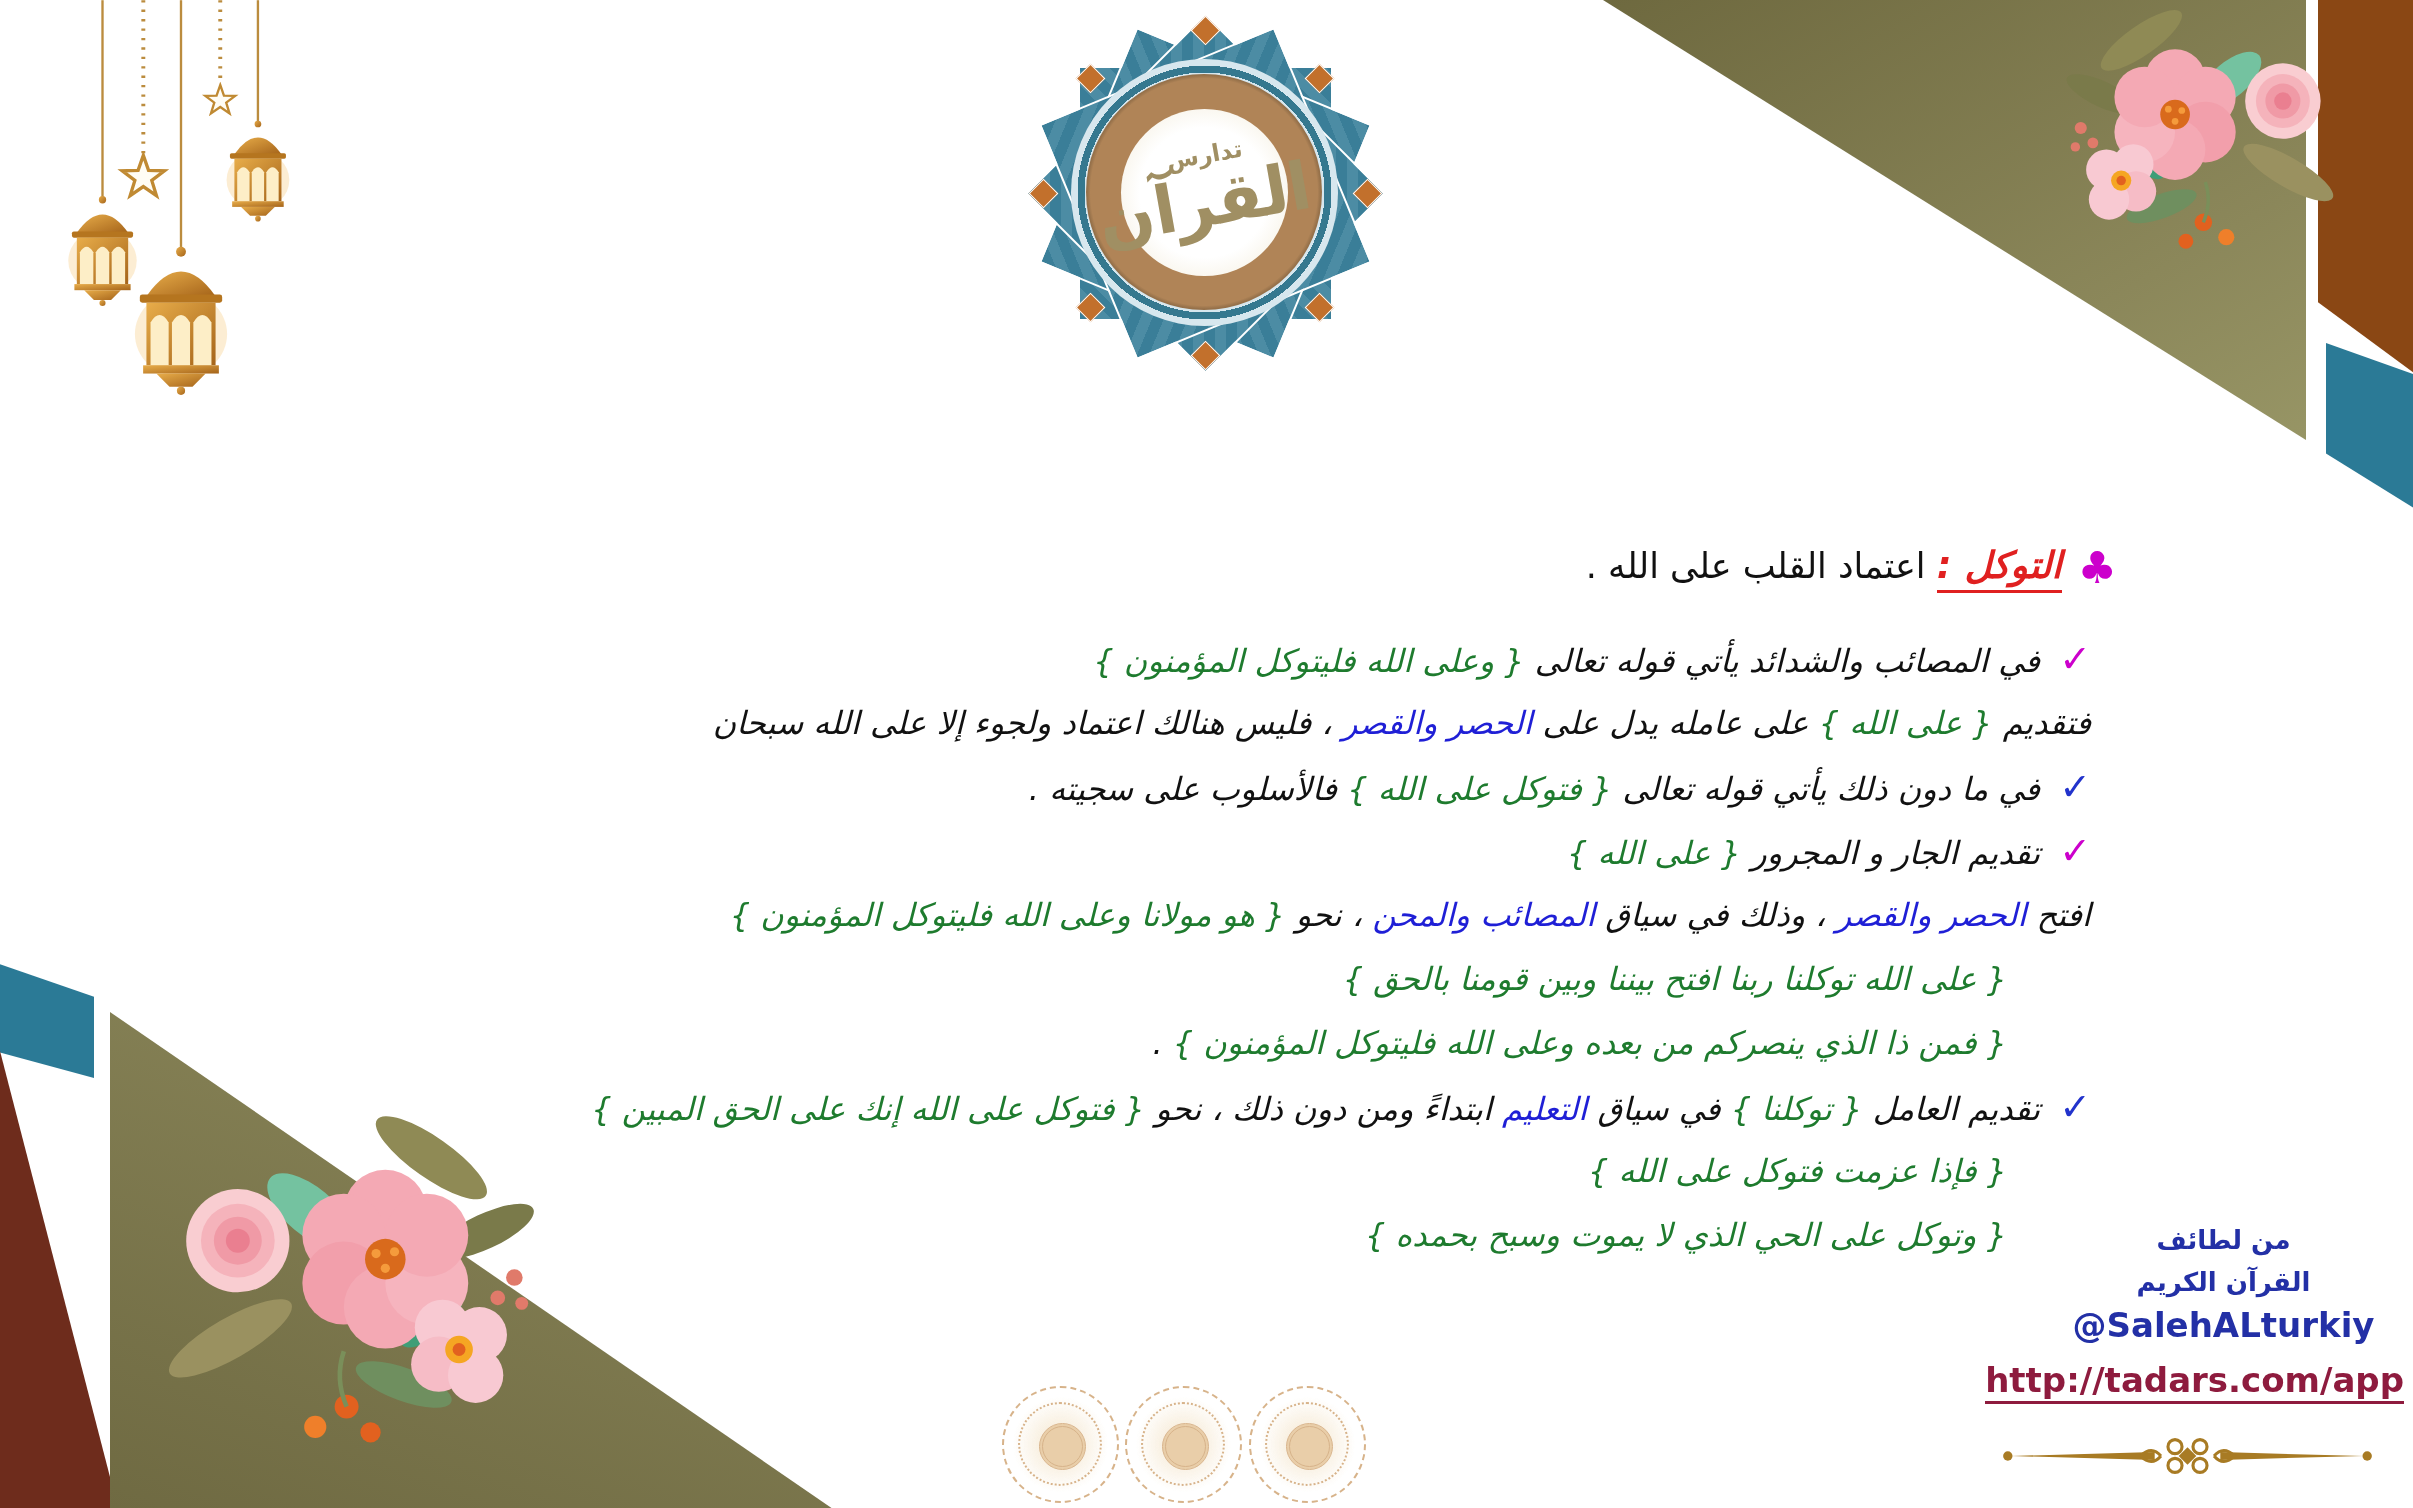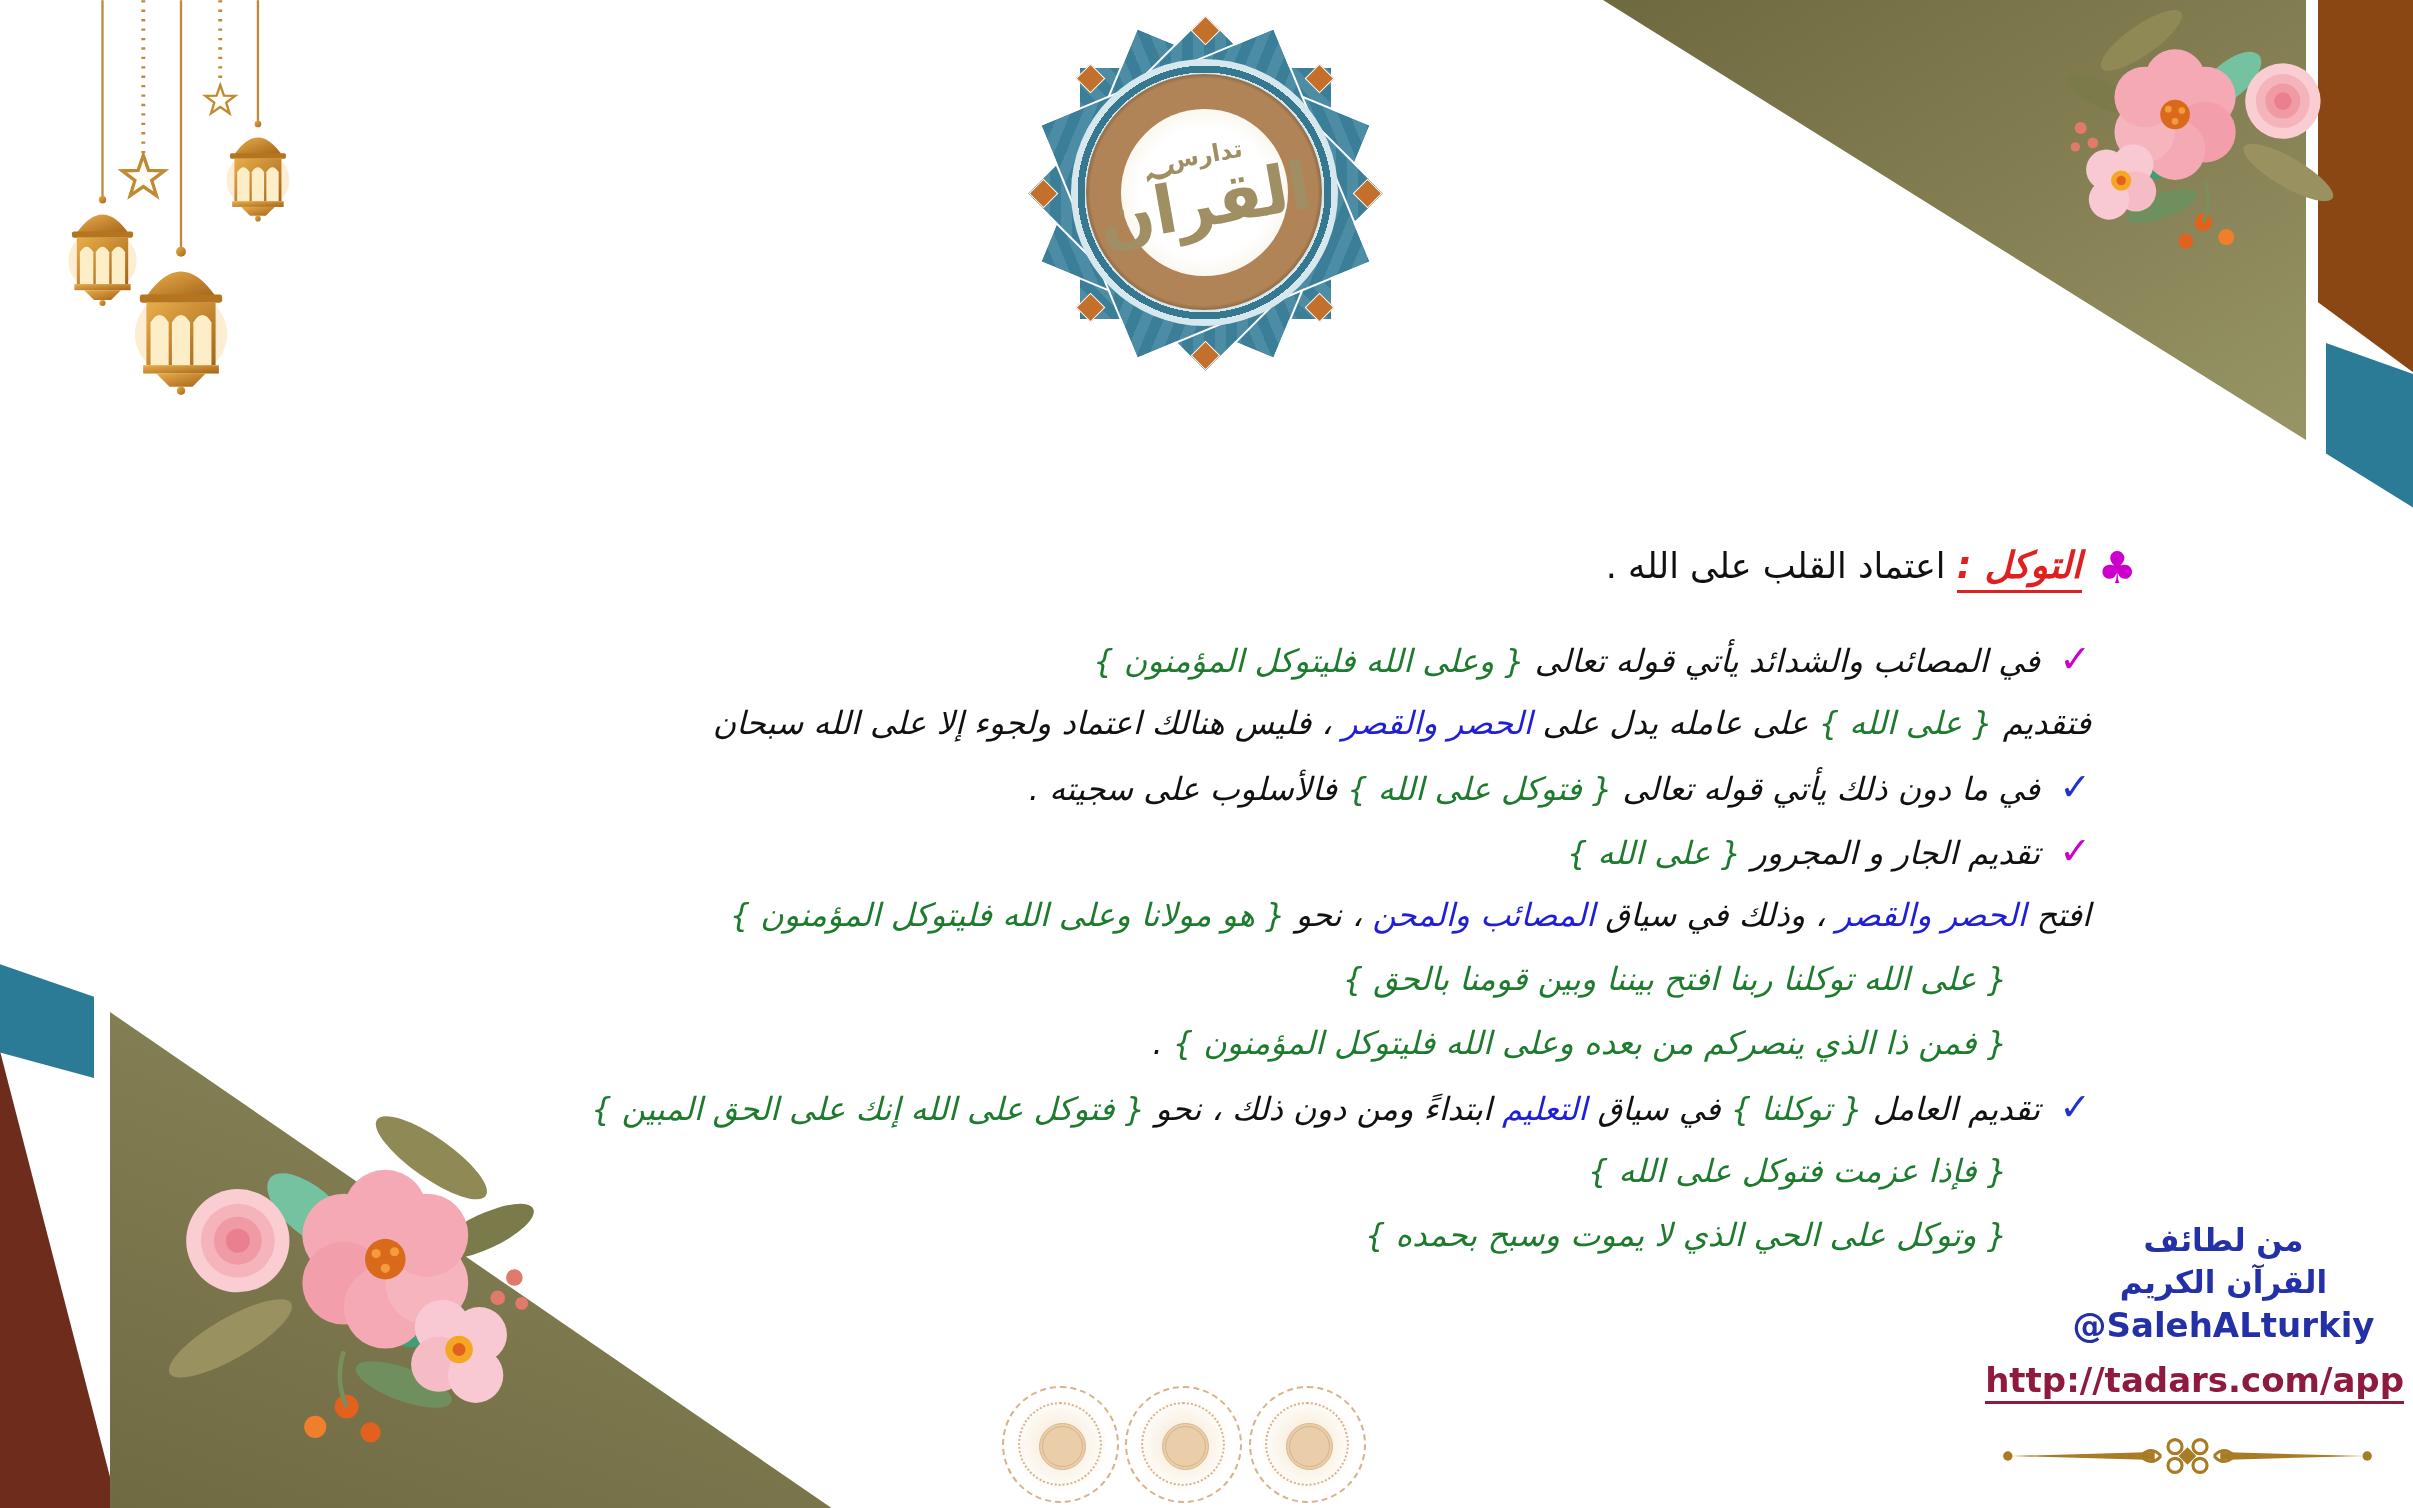--- a/index.html
+++ b/index.html
@@ -57,37 +57,37 @@
     background:radial-gradient(circle,#f7ecd9 0 20%,transparent 60%);opacity:.9;}
   .mini::before{content:"";position:absolute;left:14px;top:14px;width:80px;height:80px;border-radius:50%;
     border:2.4px dotted #d3ab7e;}
   .mini::after{content:"";position:absolute;left:35px;top:35px;width:39px;height:39px;border-radius:50%;
     border:4.7px double #d3ab7e;background:#e7c9a0;}
 
   
   .title{position:absolute;top:431px;right:1163px;direction:rtl;
     font-size:46px;font-weight:bold;color:var(--title_blue);
     border-bottom:3.9px solid var(--title_blue);padding:0 6.3px 9.4px 6.3px;}
-  .definition{position:absolute;top:542px;right:276px;direction:rtl;font-size:35px;color:#111;white-space:nowrap;}
+  .definition{position:absolute;top:542px;right:296px;direction:rtl;font-size:35px;color:#111;white-space:nowrap;}
   .club{font-size:44px;color:var(--bullet_magenta);margin-left:15.7px;vertical-align:-4.7px;}
   .term{color:var(--term_red);font-style:italic;font-weight:bold;font-size:37px;
     border-bottom:3.1px solid var(--term_red);padding-bottom:3.1px;}
   .points{position:absolute;top:633px;right:322px;direction:rtl;text-align:right;}
   .line{white-space:nowrap;height:64px;line-height:52px;font-size:32px;color:#111;font-style:italic;}
   .line.indent{margin-left:0;padding-right:0;margin-right:84px;}
   .check{font-size:38px;font-weight:bold;margin-left:19px;}
   .check.magenta{color:var(--bullet_magenta);}
   .check.blue{color:var(--check_blue);}
   .seg-black{color:#111;}
   .seg-green{color:var(--quran_green);}
   .seg-blue{color:var(--emphasis_blue);text-align:right;}
 
   
   .footer{position:absolute;top:1219px;left:2043px;width:361px;text-align:center;direction:rtl;}
-  .f-ar{font-size:31px;font-weight:bold;color:var(--footer_blue);line-height:42px;}
+  .f-ar{font-size:26px;font-weight:bold;color:var(--footer_blue);line-height:42px;}
   .f-handle{font-size:34px;font-weight:bold;color:var(--footer_blue);line-height:44px;direction:ltr;}
   .f-url{display:inline-block;margin-top:12.6px;font-size:34px;font-weight:bold;
     color:var(--url_maroon);border-bottom:3.1px solid var(--url_maroon);direction:ltr;padding-bottom:1.6px;text-align:center;}
   .divider{position:absolute;left:1999px;top:1431px;width:377px;height:50px;}
 </style>
 </head>
 <body>
 
 <div class="slide">
 

